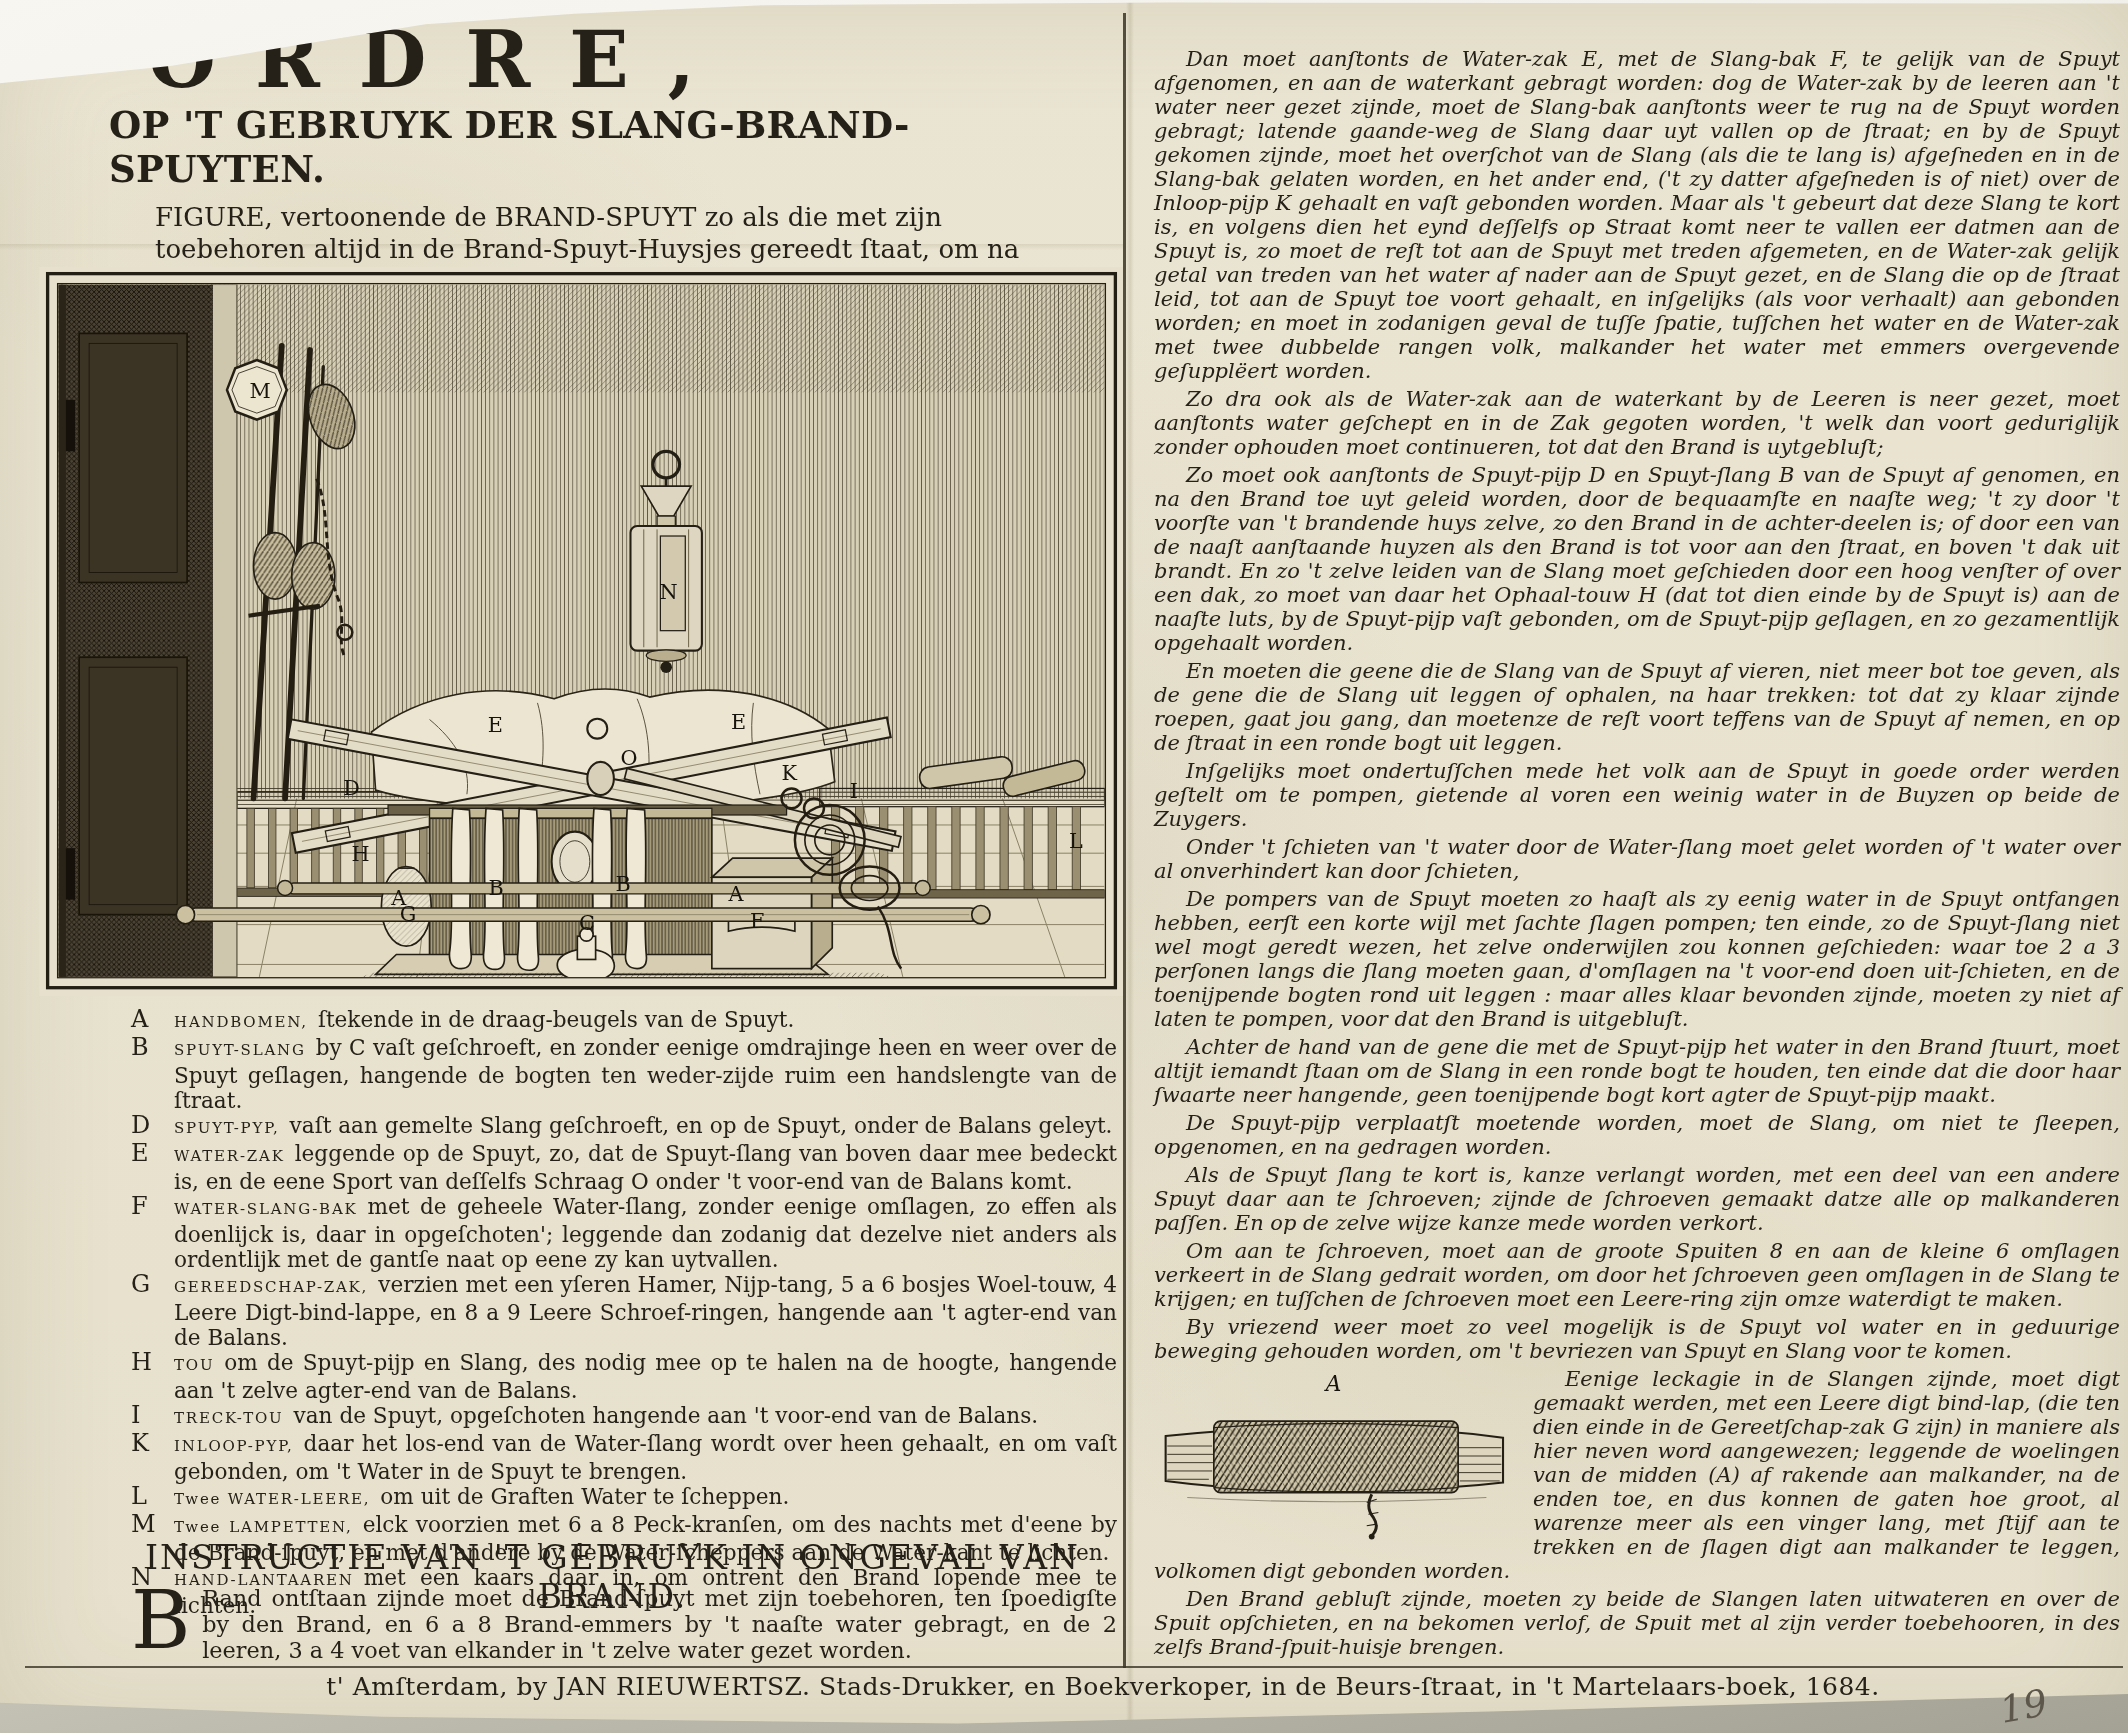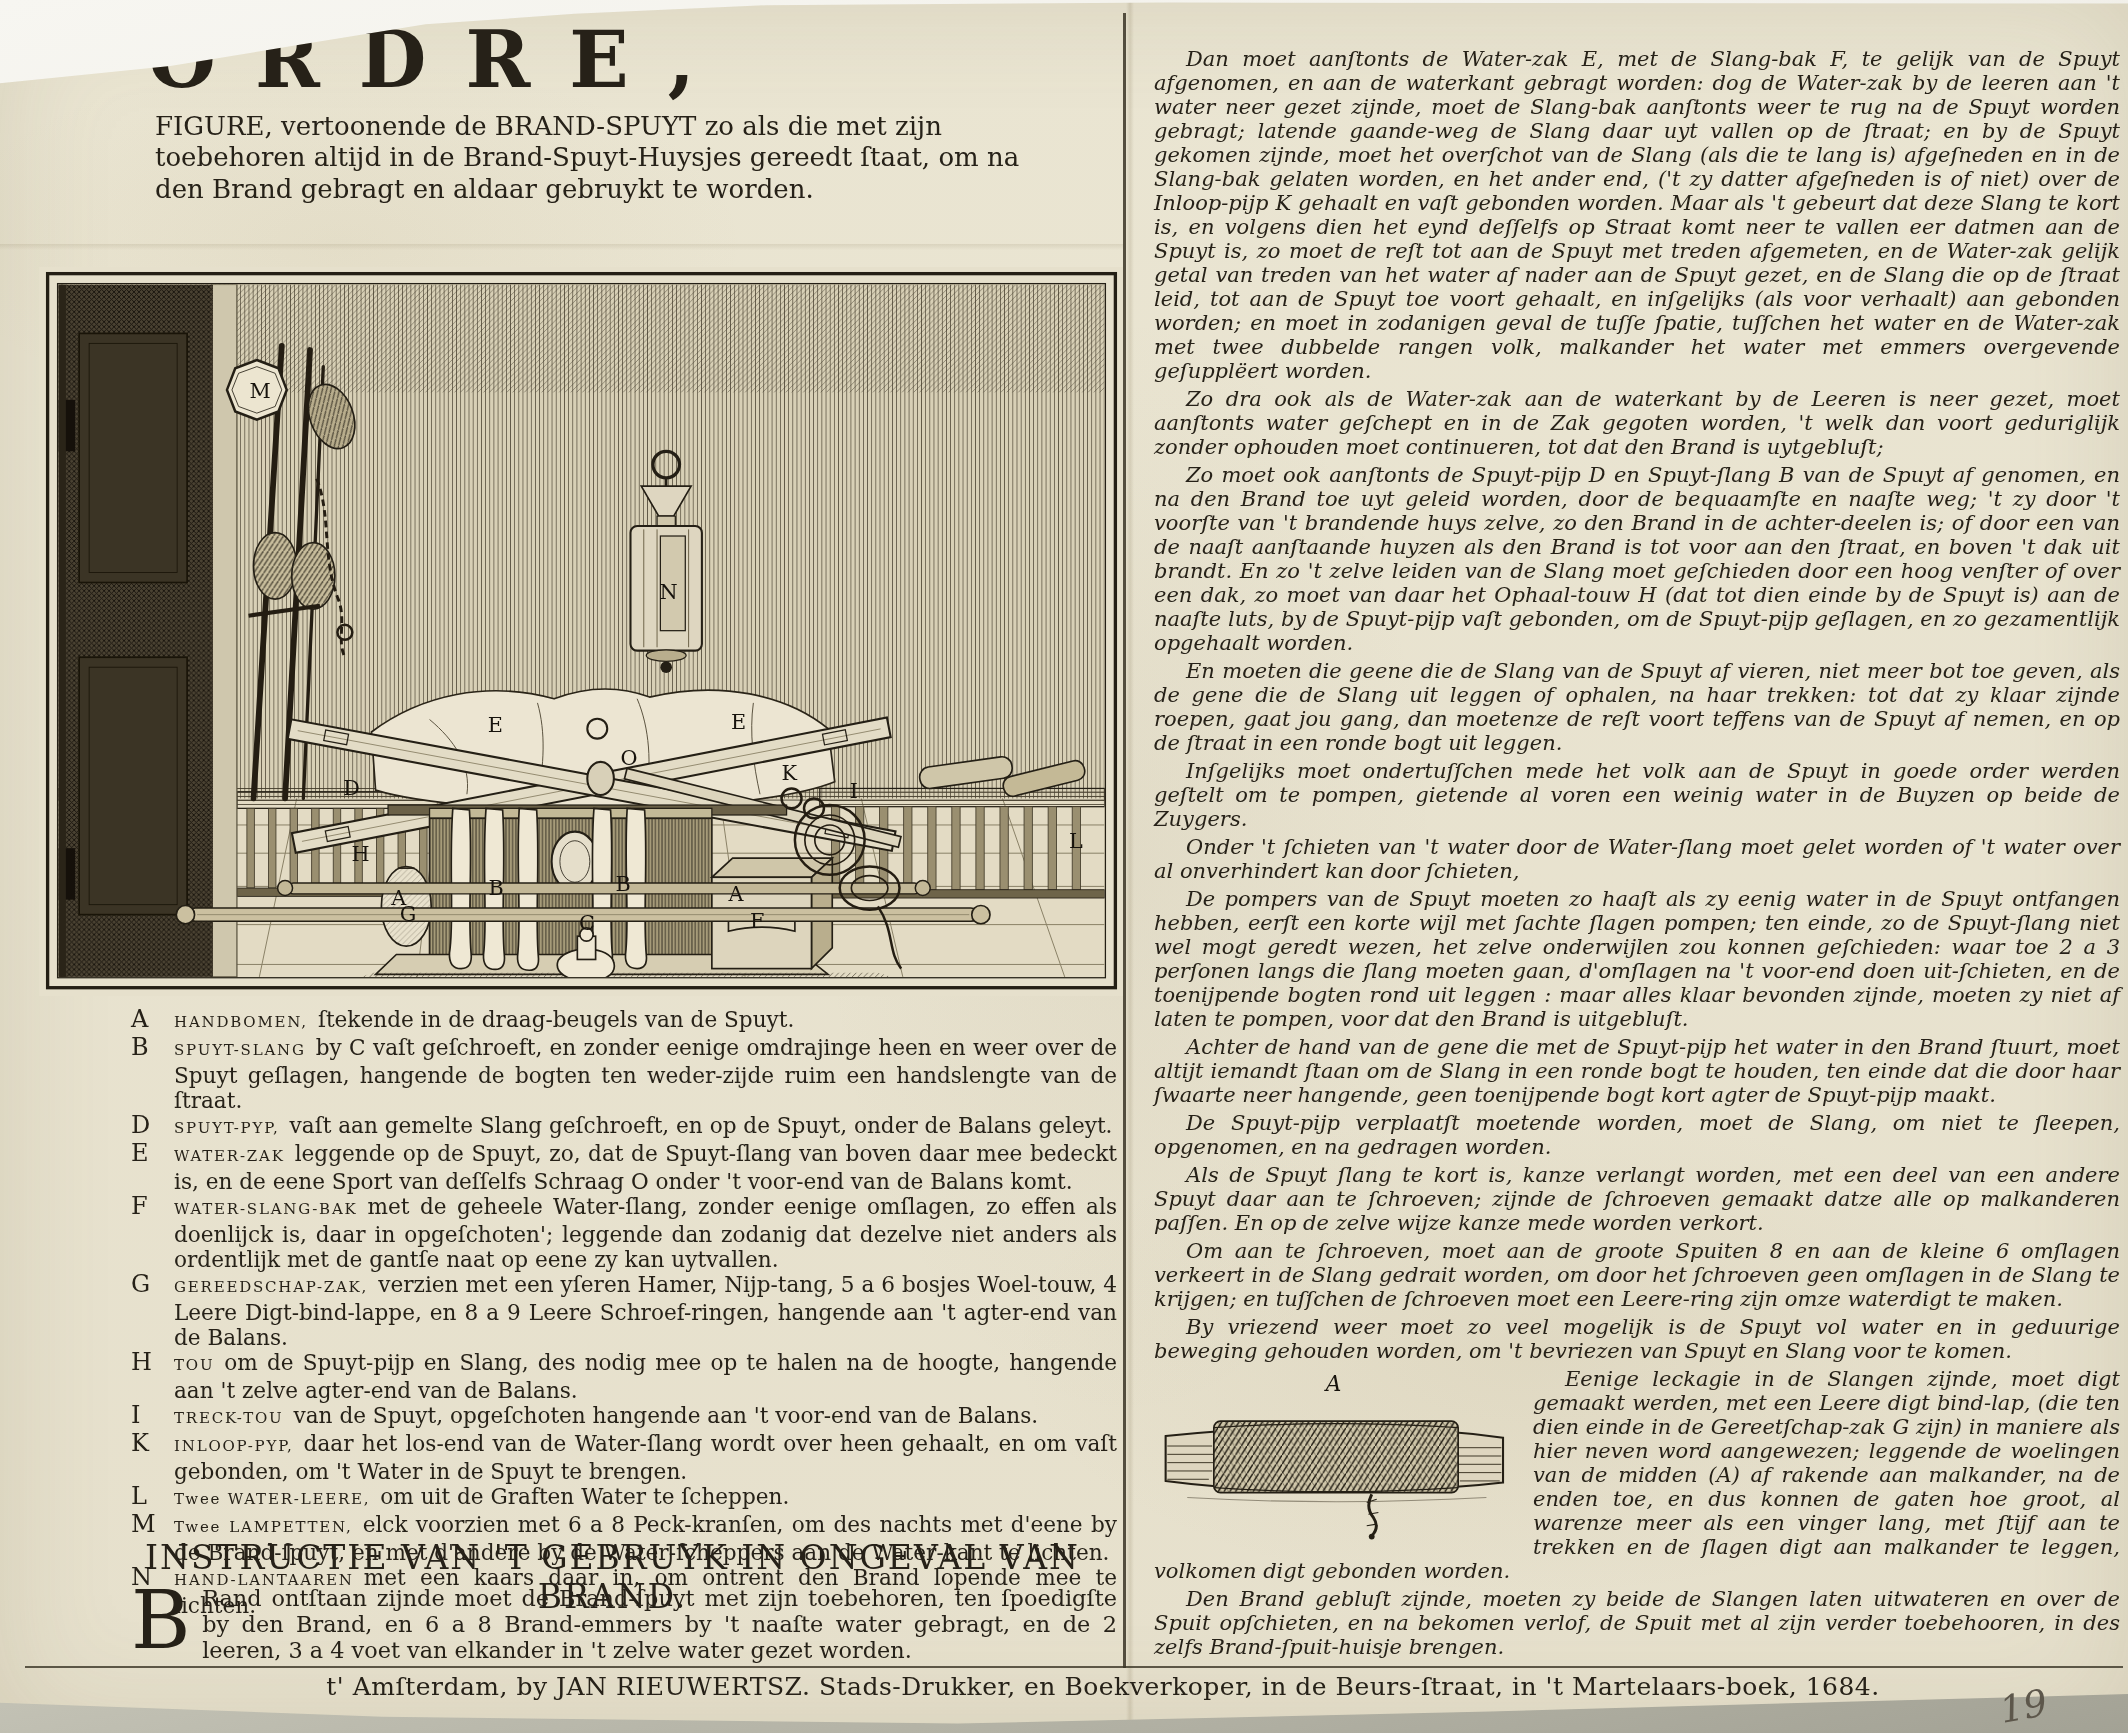--- a/index.html
+++ b/index.html
@@ -59,20 +59,21 @@
 </head>
 <body>
 
 <div class="page">
   <div class="sheet">
     <div class="crease-v"></div>
     <div class="crease-h"></div>
 
     <div class="title-block">
       <div class="title">ORDRE,</div>
+      <div class="subtitle">OP 'T GEBRUYK DER SLANG-BRAND-SPUYTEN.</div>
       <div class="caption">FIGURE, vertoonende de BRAND-SPUYT zo als die met zijn toebehoren altijd in de Brand-Spuyt-Huysjes gereedt ſtaat, om na den Brand gebragt en aldaar gebruykt te worden.</div>
     </div>
 
     <div class="engraving">
       <svg viewBox="0 0 1306 878" xmlns="http://www.w3.org/2000/svg">
         <defs>
           <pattern id="vh" width="5" height="5" patternUnits="userSpaceOnUse">
               <path d="M2.5 0V5" stroke="#4c4433" stroke-width="1"></path>
             </pattern>
           <pattern id="vh2" width="4" height="4" patternUnits="userSpaceOnUse">

